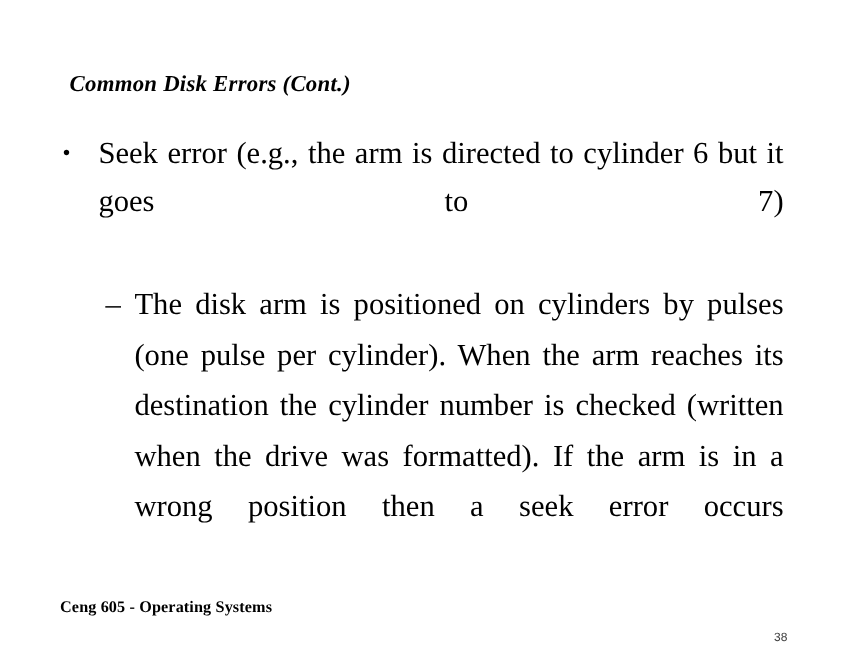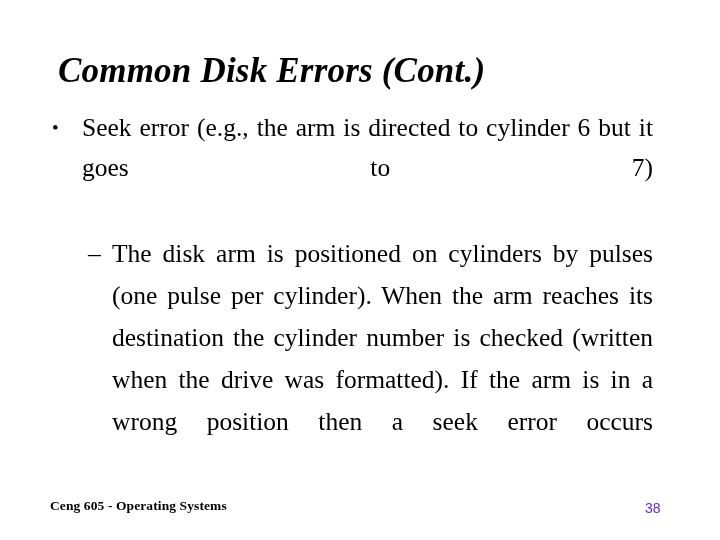--- a/index.html
+++ b/index.html
@@ -22,21 +22,21 @@
     inset: 0;
     background: #ffffff;
   }
 
   
   .slide-title {
     position: absolute;
     left: 58px;
     top: 54px;
     width: 620px;
-    font-size: 35px;
+    font-size: 19px;
     line-height: 34px;
     font-weight: bold;
     font-style: italic;
     letter-spacing: 0.2px;
     color: #000000;
     white-space: nowrap;
   }
 
   
   .body-block {
@@ -114,25 +114,25 @@
     line-height: 18px;
     font-weight: bold;
     letter-spacing: 0.1px;
     color: #000000;
     white-space: nowrap;
   }
 
   .page-number {
     position: absolute;
     left: 645px;
-    top: 500px;
-    font-size: 14px;
+    top: 524px;
+    font-size: 10px;
     line-height: 16px;
     font-family: "Liberation Sans", "DejaVu Sans", sans-serif;
-    color: #6d28d9;
+    color: #404040;
     white-space: nowrap;
   }
 </style>
 </head>
 <body>
 
 <div class="slide">
 
   <div class="slide-title">Common Disk Errors (Cont.)</div>
 

